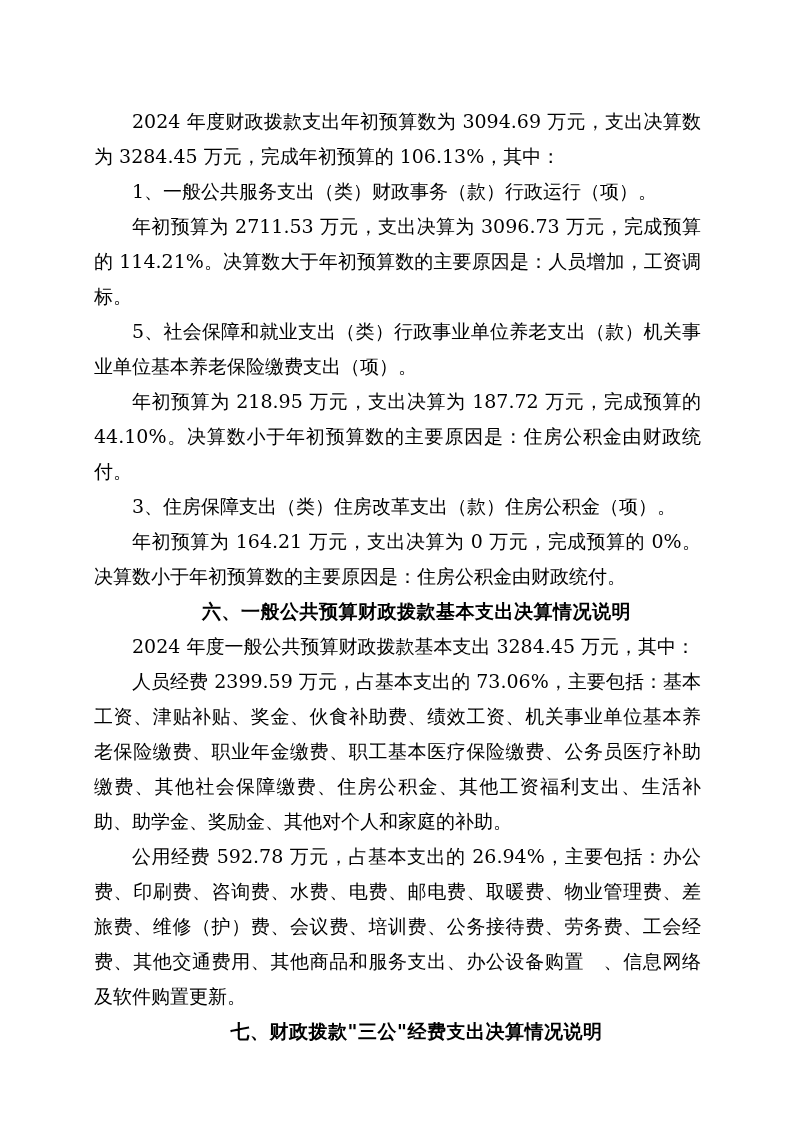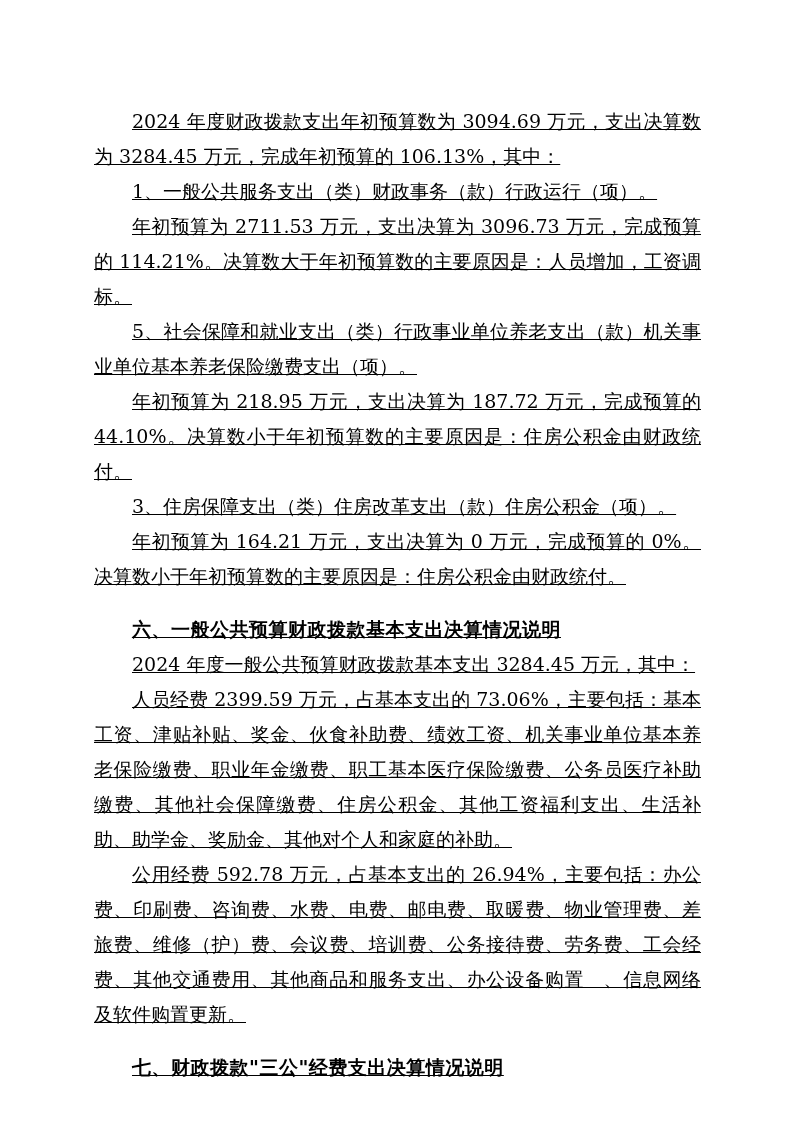--- a/index.html
+++ b/index.html
@@ -9,35 +9,33 @@
     width: 793px;
     height: 1122px;
     margin: 0 auto;
     background: #ffffff;
     color: #000000;
     padding: 104px 92px 0 94px;
     overflow: hidden;
     font-family: "DejaVu Serif", "Liberation Serif", serif;
     font-size: 19px;
     line-height: 35px;
-    text-decoration: underline;
   }
   .para {
     text-align: justify;
     text-justify: inter-ideograph;
     text-indent: 2em;
     word-break: break-all;
   }
   .heading {
     font-family: "DejaVu Sans", "Liberation Sans", sans-serif;
     font-weight: 700;
     text-indent: 2em;
-    text-align: left;
+    text-align: center;
     letter-spacing: 0.5px;
-    margin-top: 18px;
   }
 </style>
 </head>
 <body>
 
 <div class="page">
   <p class="para">2024 年度财政拨款支出年初预算数为 3094.69 万元，支出决算数为 3284.45 万元，完成年初预算的 106.13%，其中：</p>
   <p class="para">1、一般公共服务支出（类）财政事务（款）行政运行（项）。</p>
   <p class="para">年初预算为 2711.53 万元，支出决算为 3096.73 万元，完成预算的 114.21%。决算数大于年初预算数的主要原因是：人员增加，工资调标。</p>
   <p class="para">5、社会保障和就业支出（类）行政事业单位养老支出（款）机关事业单位基本养老保险缴费支出（项）。</p>

